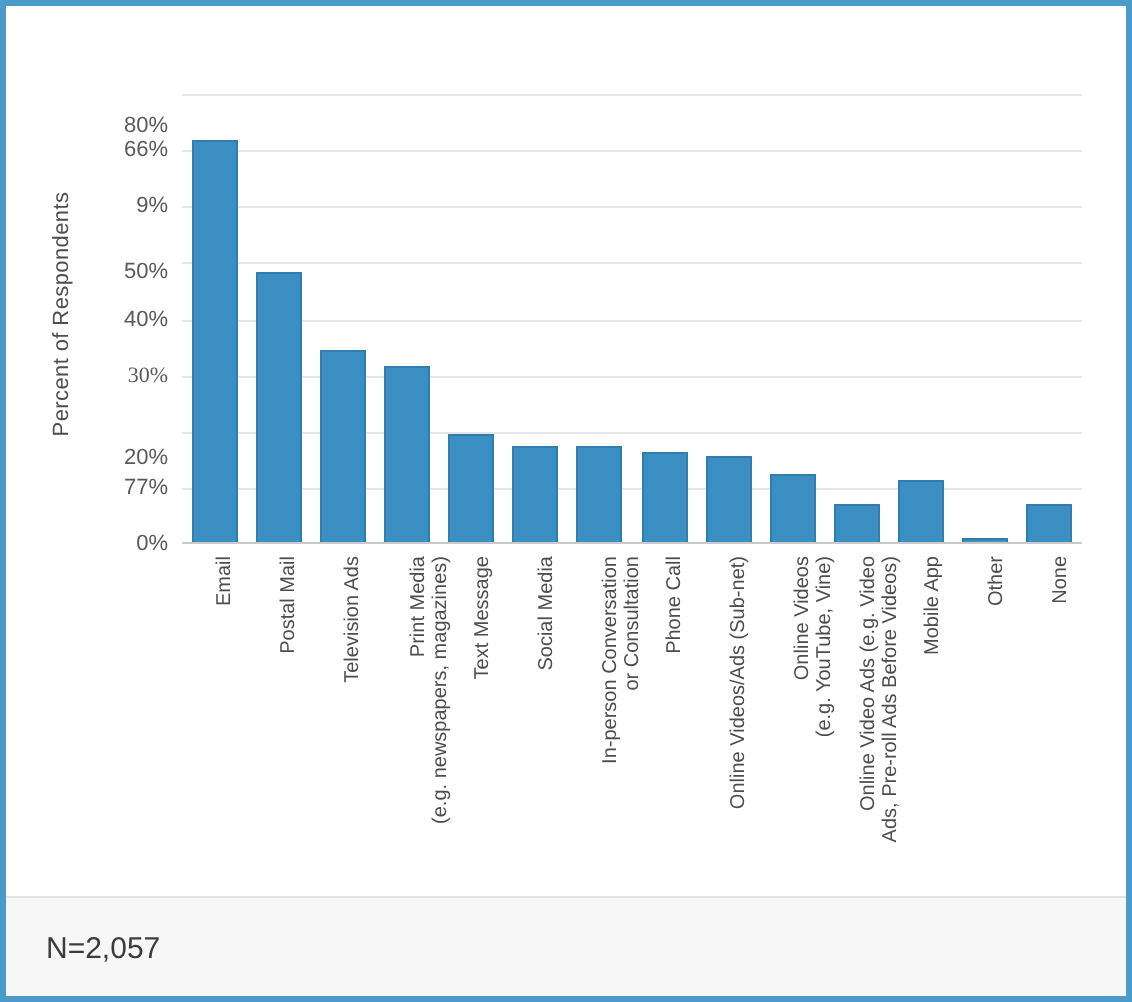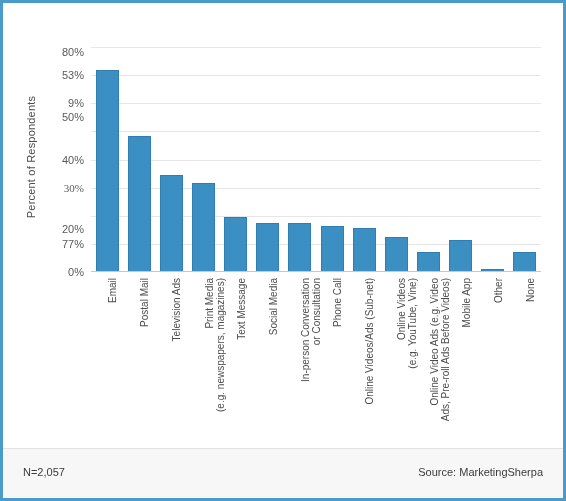--- a/index.html
+++ b/index.html
@@ -98,21 +98,21 @@
     right: 0;
     bottom: 0;
     height: 49px;
     background: #f7f7f7;
     border-top: 1px solid #e3e3e3;
   }
   #footer-n {
     position: absolute;
     left: 20px;
     top: 17px;
-    font-size: 11px;
+    font-size: 15px;
     color: #3c3c3c;
   }
   #footer-source {
     position: absolute;
     right: 20px;
     top: 17px;
     font-size: 11px;
     color: #3c3c3c;
   }
 </style>
@@ -135,24 +135,24 @@
           <div class="gridline" style="top: 56.25px;"></div>
           <div class="gridline" style="top: 28.125px;"></div>
           <div class="gridline" style="top: 0px;"></div>
         </div>
       <div id="yticks">
           <div class="ytick" style="top: 225px;">0%</div>
           <div class="ytick" style="top: 196.875px;">77%</div>
           <div class="ytick" style="top: 182px;">20%</div>
           <div class="ytick" style="top: 140.625px; font-family: Liberation Serif, serif;">30%</div>
           <div class="ytick" style="top: 112.5px;">40%</div>
-          <div class="ytick" style="top: 70px;">50%</div>
+          <div class="ytick" style="top: 89px;">50%</div>
           <div class="ytick" style="top: 56.25px;">9%</div>
-          <div class="ytick" style="top: 28.125px;">53%</div>
-          <div class="ytick" style="top: 5px;">80%</div>
+          <div class="ytick" style="top: 28.125px;">66%</div>
+          <div class="ytick" style="top: 16px;">80%</div>
         </div>
       <div id="bars">
           <div class="bar" title="Email: 72%" style="left: 4.5px; width: 23.1429px; height: 202.5px; background: rgb(59, 143, 195); border-color: rgb(47, 126, 175);"></div>
           <div class="bar" title="Postal Mail: 48.5%" style="left: 36.6429px; width: 23.1429px; height: 136.406px; background: rgb(59, 143, 195); border-color: rgb(47, 126, 175);"></div>
           <div class="bar" title="Television Ads: 34.5%" style="left: 68.7857px; width: 23.1429px; height: 97.0312px; background: rgb(59, 143, 195); border-color: rgb(47, 126, 175);"></div>
           <div class="bar" title="Print Media (e.g. newspapers, magazines): 31.5%" style="left: 100.929px; width: 23.1429px; height: 88.5938px; background: rgb(59, 143, 195); border-color: rgb(47, 126, 175);"></div>
           <div class="bar" title="Text Message: 19.5%" style="left: 133.071px; width: 23.1429px; height: 54.8438px; background: rgb(59, 143, 195); border-color: rgb(47, 126, 175);"></div>
           <div class="bar" title="Social Media: 17.5%" style="left: 165.214px; width: 23.1429px; height: 49.2188px; background: rgb(59, 143, 195); border-color: rgb(47, 126, 175);"></div>
           <div class="bar" title="In-person Conversation or Consultation: 17.5%" style="left: 197.357px; width: 23.1429px; height: 49.2188px; background: rgb(59, 143, 195); border-color: rgb(47, 126, 175);"></div>
           <div class="bar" title="Phone Call: 16.5%" style="left: 229.5px; width: 23.1429px; height: 46.4062px; background: rgb(59, 143, 195); border-color: rgb(47, 126, 175);"></div>
@@ -183,16 +183,15 @@
           <div class="xlabel" style="left: 401.786px; width: 170px; margin-left: -170px; transform: rotate(-90deg); transform-origin: 100% 0%; text-align: right;">Other</div>
           <div class="xlabel" style="left: 433.929px; width: 170px; margin-left: -170px; transform: rotate(-90deg); transform-origin: 100% 0%; text-align: right;">None</div>
         </div>
       <div id="baseline"></div>
     </div>
 
   </div>
 
   <div id="footer">
     <div id="footer-n">N=2,057</div>
-    <div id="footer-source">Source: MarketingSherpa</div>
   </div>
 
 </div>
 
 </body></html>

